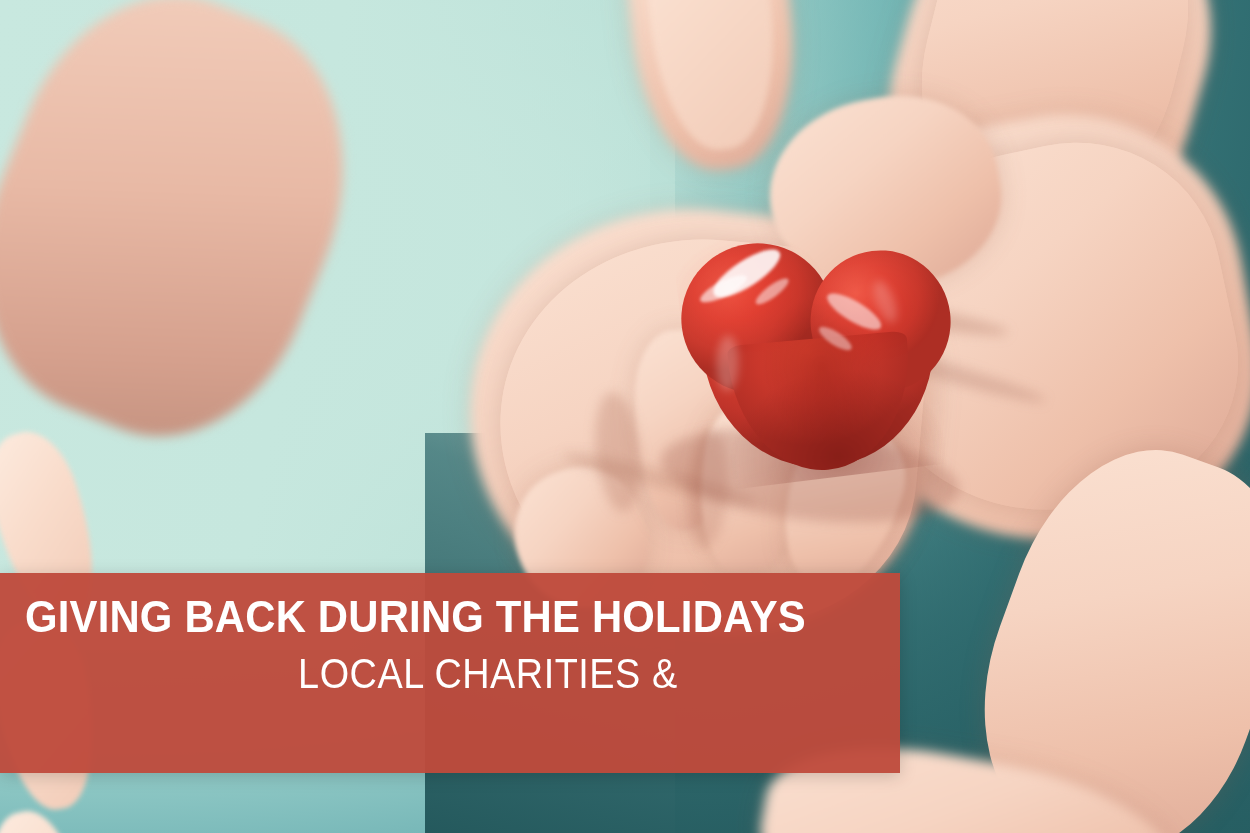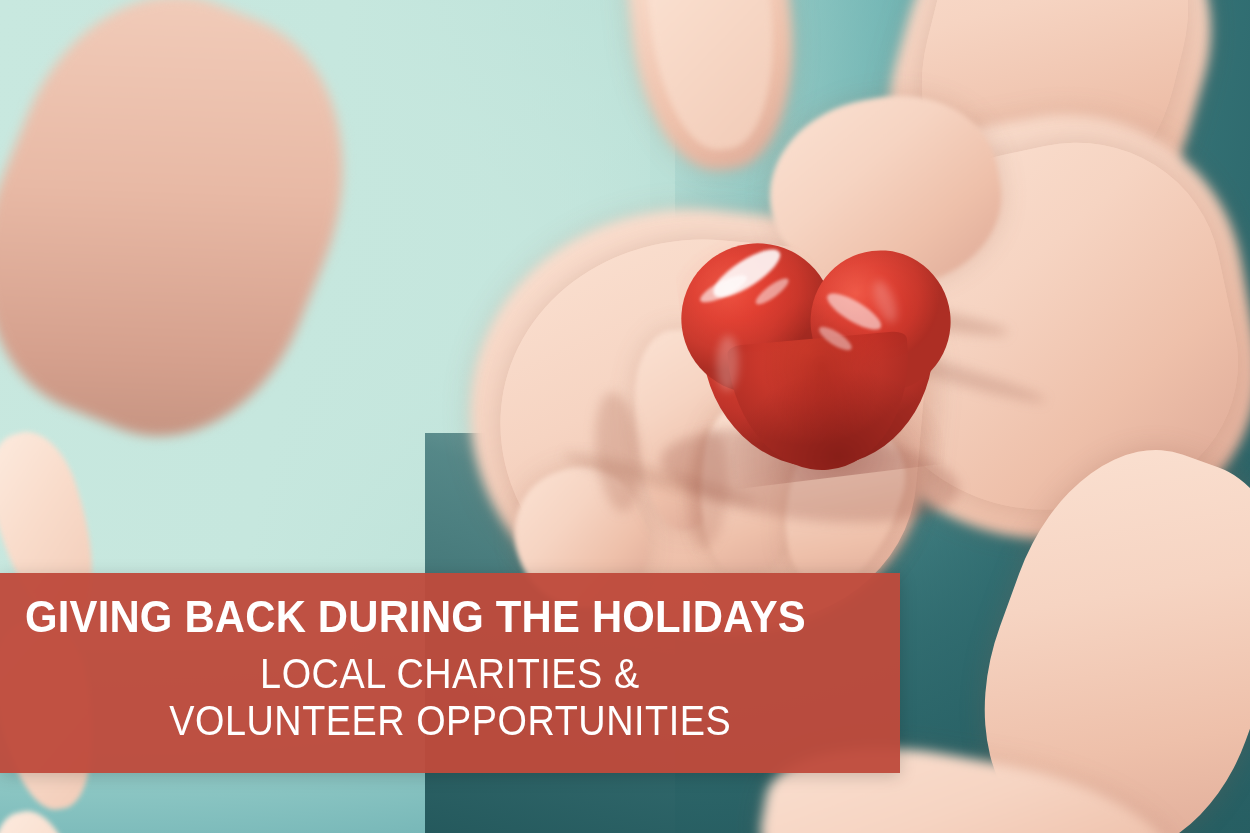--- a/index.html
+++ b/index.html
@@ -114,20 +114,21 @@
   }
   #subline1,#subline2{
     position:absolute;left:0;width:900px;
     margin:0;text-align:center;color:#fff;
     font-family:"Liberation Sans",sans-serif;
     font-weight:300;
     font-size:42px;
     letter-spacing:.6px;
     line-height:1.0;
     white-space:nowrap;
+    padding-left:38px;
   }
   #subline1{top:653px;}
   #subline2{top:700px;}
   .stretch{display:inline-block;transform:scaleX(.90);transform-origin:center;}
 </style>
 </head>
 <body>
 
 <div id="poster">
 
@@ -189,15 +190,14 @@
       <div class="gloss g5"></div>
       <div class="gloss g6"></div>
       <div class="gloss g7"></div>
     </div>
   </div>
 
   <div id="banner">
   </div>
   <h1 id="headline">GIVING BACK DURING THE HOLIDAYS</h1>
   <p id="subline1"><span class="stretch">LOCAL CHARITIES &amp;</span></p>
-  <p id="subline2"><span class="stretch">VOLUNTEER OPPORTUNITIES</span></p>
 
 </div>
 
 </body></html>

